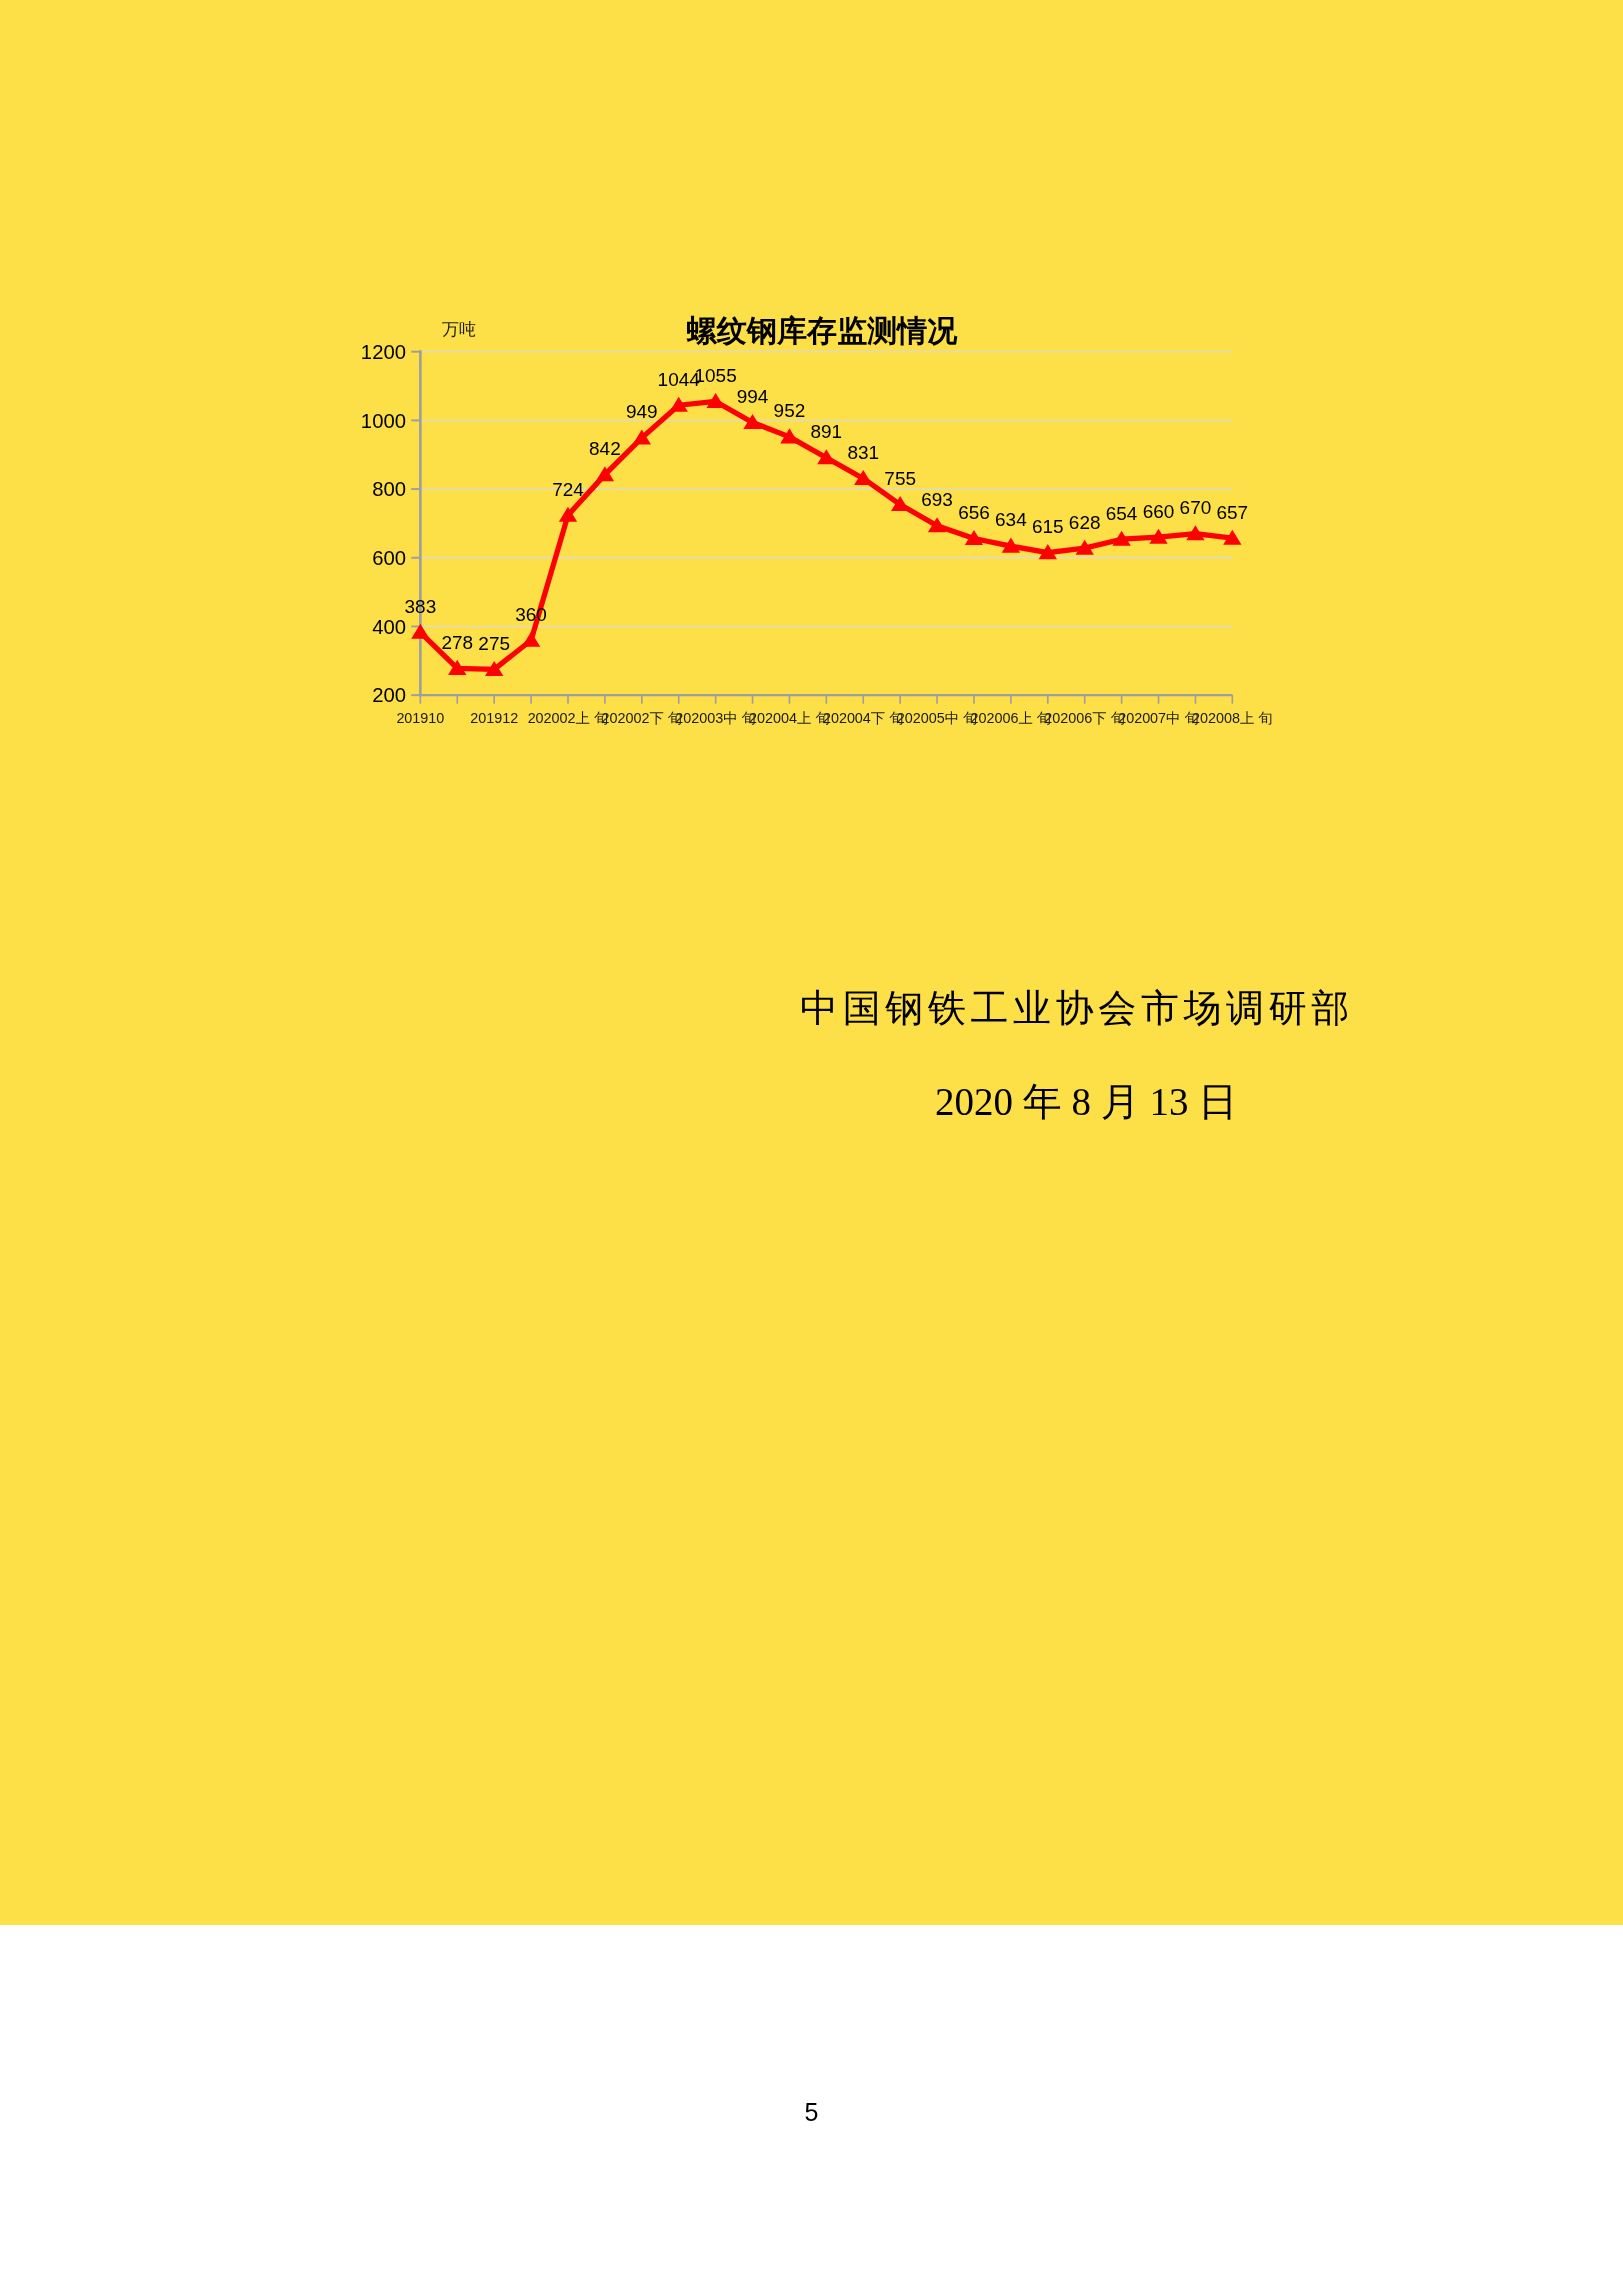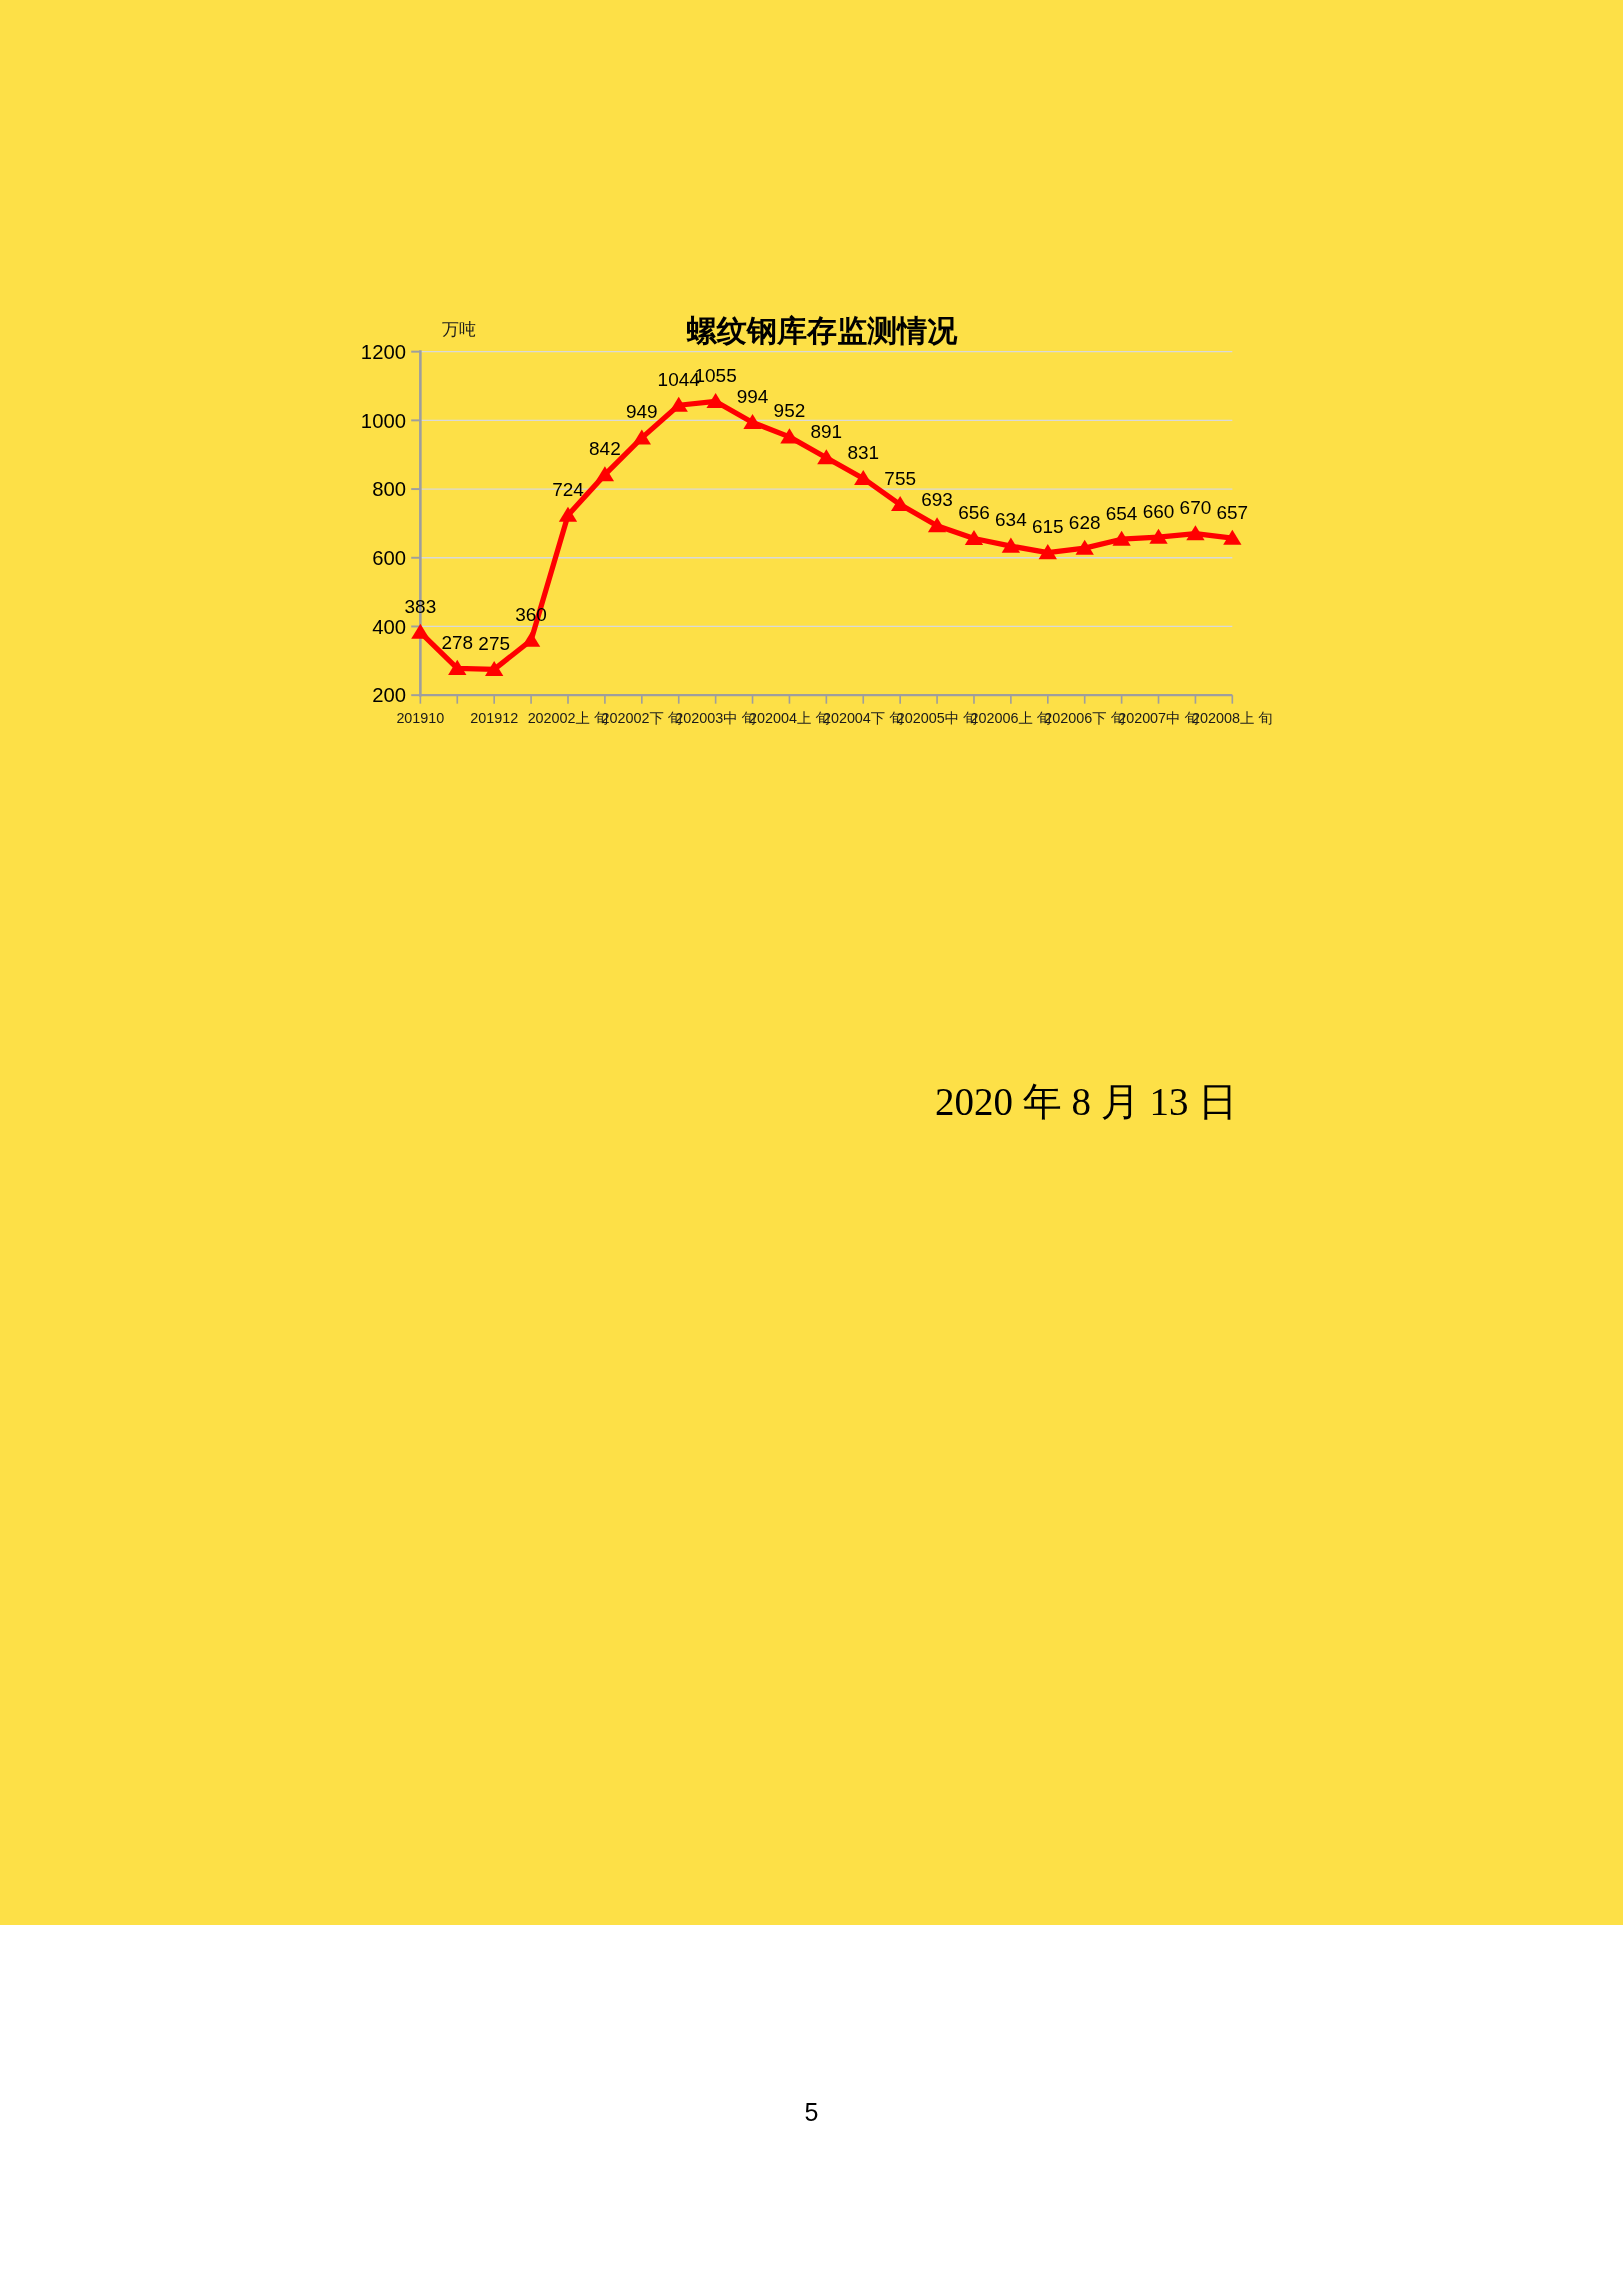--- a/index.html
+++ b/index.html
@@ -142,19 +142,20 @@
           <text x="1140.9545454545455" y="385.125" class="dlabel">615</text>
           <text x="1197.3636363636363" y="378.3" class="dlabel">628</text>
           <text x="1253.7727272727273" y="364.65" class="dlabel">654</text>
           <text x="1310.181818181818" y="361.5" class="dlabel">660</text>
           <text x="1366.590909090909" y="356.25" class="dlabel">670</text>
           <text x="1423" y="363.075" class="dlabel">657</text>
         </g>
     </svg>
   </div>
 
+  <div class="dept">中国钢铁工业协会市场调研部</div>
 
   <div class="date">2020 年 8 月 13 日</div>
 
   <div class="pagenum">5</div>
 
 </div>
 
 
 </body></html>

